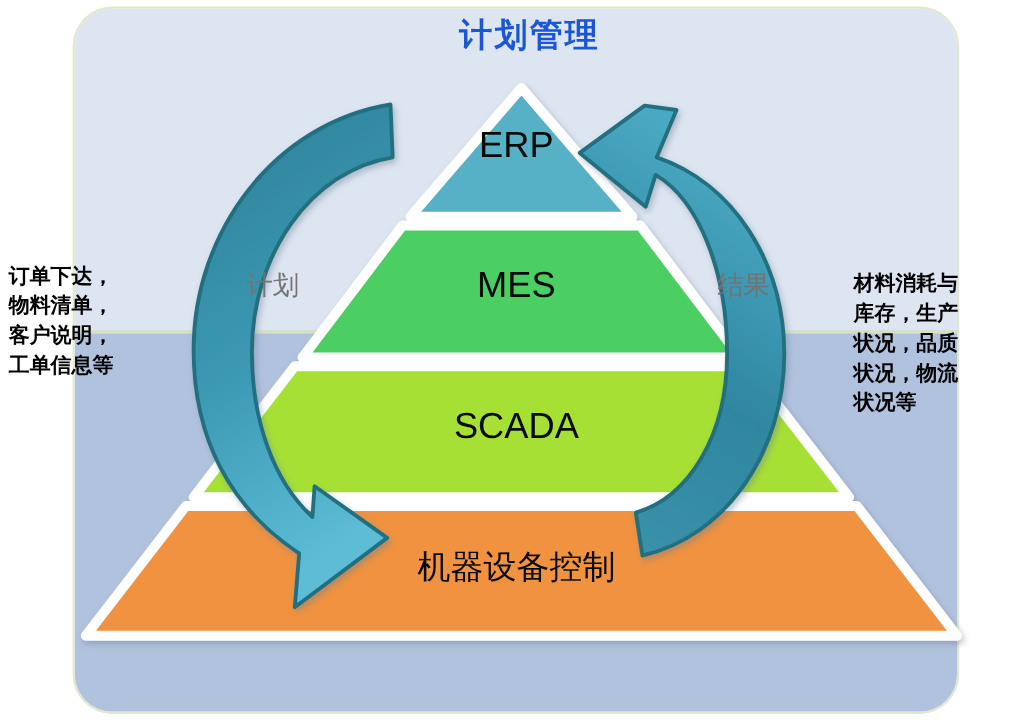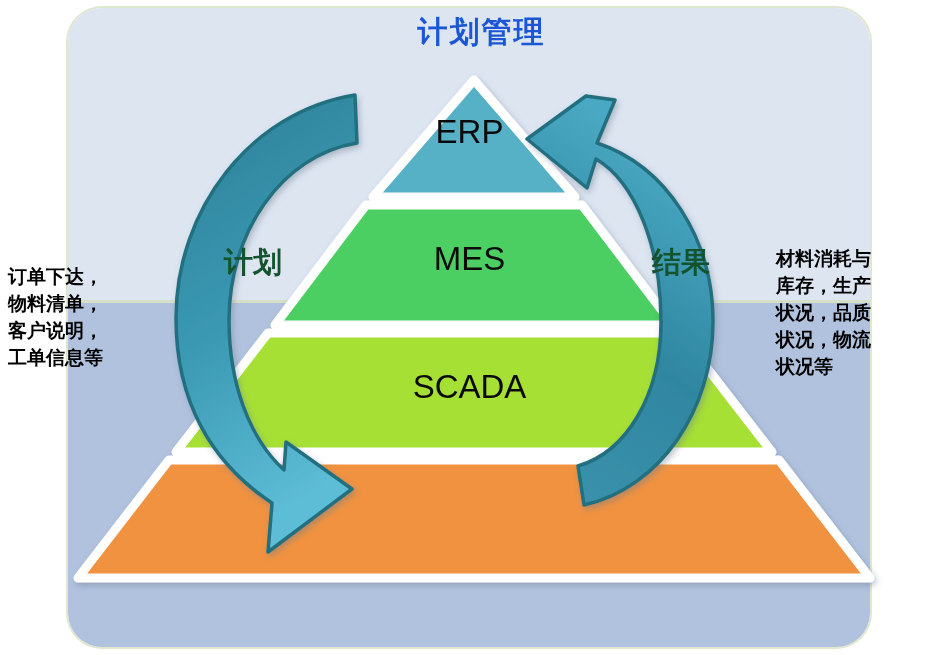--- a/index.html
+++ b/index.html
@@ -17,25 +17,25 @@
 
   
   .title-top{position:absolute;left:12px;top:12px;width:939px;text-align:center;
              font-size:30px;font-weight:bold;color:#1a56d6;letter-spacing:2px;}
   .title-bot{position:absolute;left:0;top:592px;width:939px;text-align:center;
              font-size:28px;font-weight:bold;color:#1a56d6;letter-spacing:2px;}
 
   
   .note{position:absolute;font-size:19px;font-weight:bold;color:#000;
         line-height:1.42;white-space:pre-line;}
-  .note-left{left:8px;top:264px;width:160px;}
+  .note-left{left:8px;top:239px;width:160px;}
   .note-right{left:776px;top:246px;width:165px;}
 
   
-  .midlabel{position:absolute;font-size:29px;font-weight:bold;color:#14532d;}
+  .midlabel{position:absolute;font-size:24px;font-weight:normal;color:#737373;}
   .lbl-plan{left:224px;top:243px;}
   .lbl-result{left:652px;top:243px;}
 
   
   .layer{position:absolute;left:0;top:0;width:939px;height:655px;}
 
   
   .tier-txt{position:absolute;text-align:center;color:#0a0a0a;pointer-events:none;}
   .t-erp{left:0;top:113px;width:939px;font-size:33px;}
   .t-mes{left:0;top:240px;width:939px;font-size:33px;}
@@ -106,20 +106,21 @@
                L 596 159
                C 635 182, 661 246, 661 322
                C 661 396, 626 452, 578 466
                Z" fill="url(#arrGradB)" stroke="#23707f" stroke-width="3.5" stroke-linejoin="round"></path>
     </g>
   </svg>
 
   <div class="tier-txt t-erp">ERP</div>
   <div class="tier-txt t-scada">SCADA</div>
   <div class="tier-txt t-mes">MES</div>
+  <div class="tier-txt t-ctrl">机器设备控制</div>
 
   <div class="title-top">计划管理</div>
 
   <div class="note note-left">订单下达，
 物料清单，
 客户说明，
 工单信息等</div>
   <div class="note note-right">材料消耗与
 库存，生产
 状况，品质

